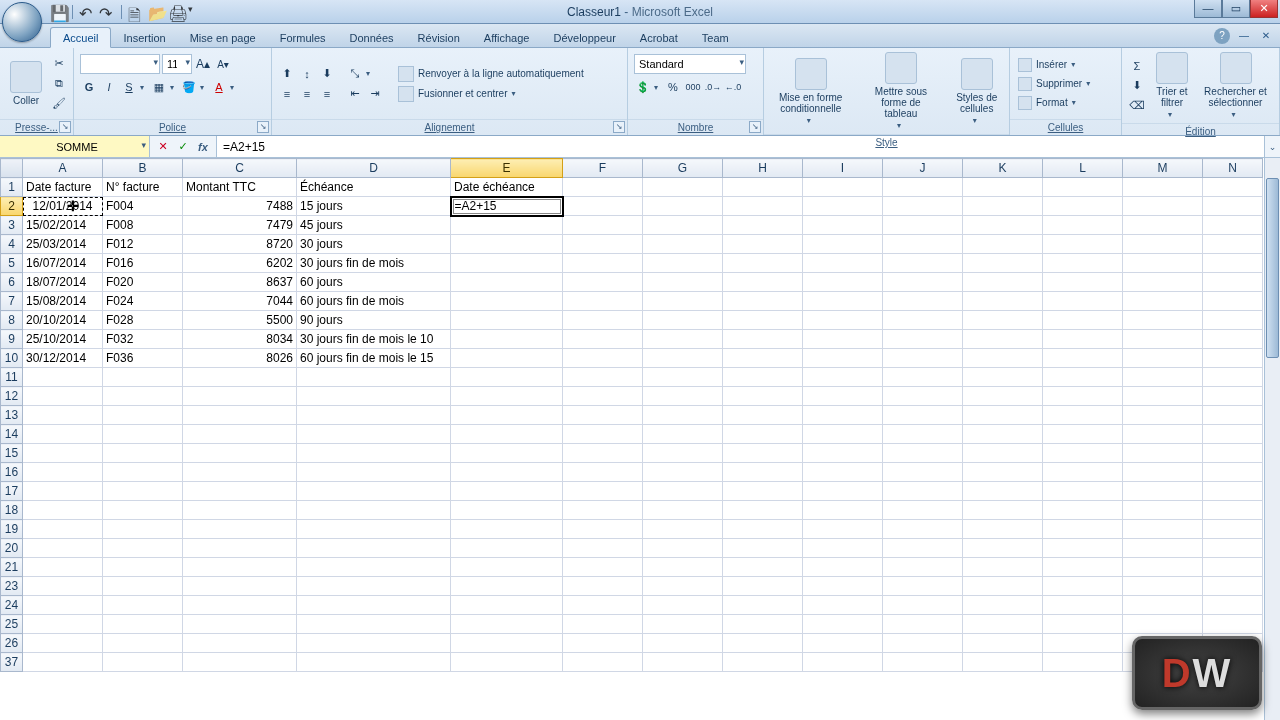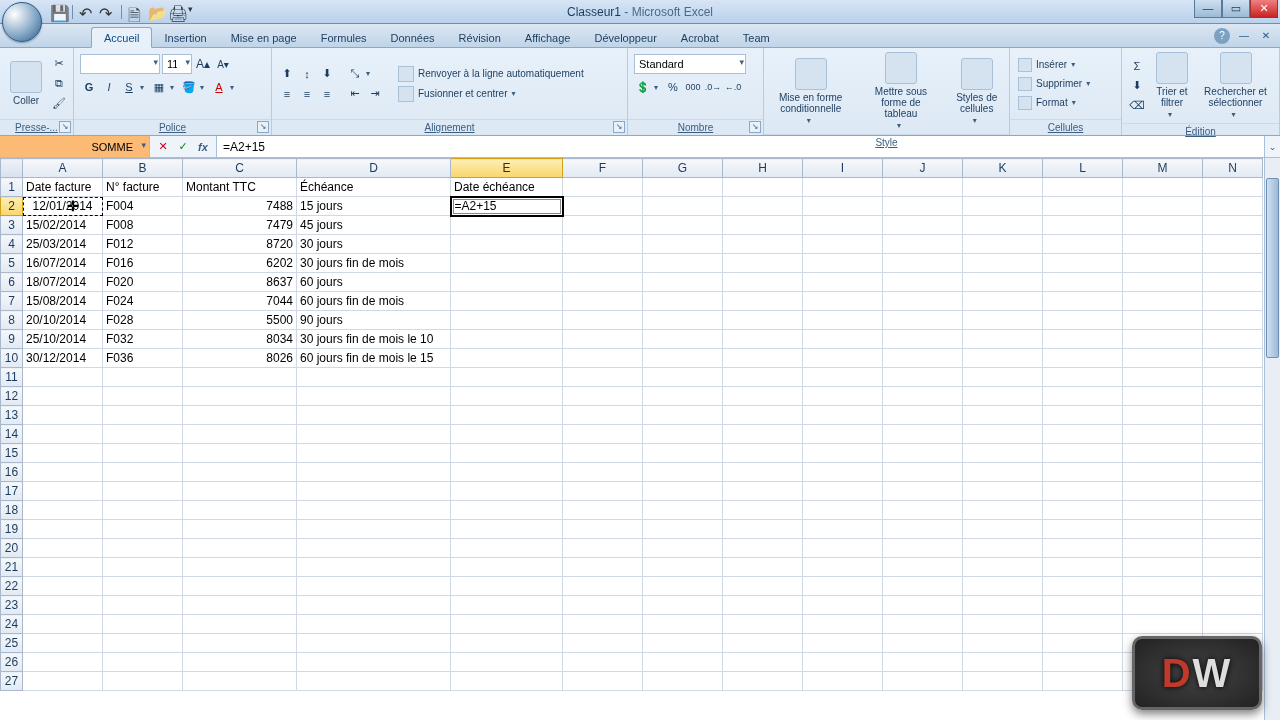--- a/index.html
+++ b/index.html
@@ -15,21 +15,21 @@
   .title-text .fn { color: #1a3c5e; }
   .title-text .app { color: #4b6a88; }
   .win-controls { position: absolute; right: 2px; top: 0; display: flex; }
   .win-btn { width: 28px; height: 18px; border: 1px solid #5a7a9a; border-top: none; display: flex; align-items: center; justify-content: center; font-size: 11px; line-height: 1; }
   .win-btn.min, .win-btn.max { background: linear-gradient(#cfe0f1,#9dbad6); color: #1a3c5e; }
   .win-btn.close { background: linear-gradient(#f08080,#c22); color: #fff; border-color: #933; }
 
   
   .tabs { height: 24px; background: linear-gradient(#dbe7f3, #c0d4e8); display: flex; align-items: flex-end; padding-left: 50px; position: relative; border-bottom: 1px solid #8ba9c7; }
   .tab { padding: 4px 12px 3px; font-size: 11px; color: #1a3c5e; cursor: pointer; }
-  .tab.active { background: #e8f1fa; border: 1px solid #8ba9c7; border-bottom: 1px solid #e8f1fa; border-radius: 3px 3px 0 0; margin-bottom: -1px; color: #0a4b8c; margin-left: 41px; }
+  .tab.active { background: #e8f1fa; border: 1px solid #8ba9c7; border-bottom: 1px solid #e8f1fa; border-radius: 3px 3px 0 0; margin-bottom: -1px; color: #0a4b8c; }
   .tabs-right { position: absolute; right: 6px; top: 4px; display: flex; gap: 6px; }
   .help-btn, .min-ribbon, .close-doc { width: 16px; height: 16px; border-radius: 50%; background: #7da2c1; color: #fff; font-size: 10px; text-align: center; line-height: 16px; }
   .min-ribbon, .close-doc { border-radius: 2px; background: transparent; color: #2a5a8a; }
 
   
   .ribbon { height: 88px; background: linear-gradient(#e8f1fa, #dce8f4); border-bottom: 1px solid #8ba9c7; display: flex; }
   .group { border-right: 1px solid #b6cde1; position: relative; display: flex; flex-direction: column; }
   .group-body { flex: 1; display: flex; align-items: center; padding: 2px 6px; gap: 4px; }
   .group-label { height: 16px; font-size: 10px; color: #3b5e81; text-align: center; border-top: 1px solid #c9daea; position: relative; line-height: 16px; text-decoration: underline; }
   .group-label .launcher { position: absolute; right: 2px; top: 1px; width: 12px; height: 12px; border: 1px solid #8ba9c7; font-size: 8px; line-height: 10px; color: #3b5e81; background: #e8f1fa; }
@@ -52,21 +52,21 @@
   .wrap-btn .ic, .merge-btn .ic { width: 16px; height: 16px; background: #d5e2ef; border: 1px solid #a9c1d8; }
 
   .num-format { width: 112px; height: 20px; border: 1px solid #a9c1d8; background: #fff; font-size: 11px; padding: 0 14px 0 4px; }
 
   .cell-cmd { font-size: 10px; color: #1a3c5e; display: flex; align-items: center; gap: 4px; padding: 1px 2px; }
   .cell-cmd .ic { width: 14px; height: 14px; background: #d5e2ef; border: 1px solid #a9c1d8; }
 
   
   .formula-bar { height: 22px; border-bottom: 1px solid #a9c1d8; display: flex; align-items: stretch; background: #eef4fa; }
   .name-box { width: 150px; border-right: 1px solid #a9c1d8; position: relative; display: flex; }
-  .name-box input { width: 100%; border: none; background: #fdba74; font-size: 11px; padding: 0 16px 0 21px; text-align: right; }
+  .name-box input { width: 100%; border: none; background: #fef9c3; font-size: 11px; padding: 0 16px 0 21px; text-align: center; }
   .name-box::after { content: "▾"; position: absolute; right: 3px; top: 4px; font-size: 9px; color: #3b5e81; }
   .fx-btns { display: flex; align-items: center; gap: 2px; padding: 0 4px; border-right: 1px solid #a9c1d8; }
   .fx-btn { width: 18px; height: 18px; display: flex; align-items: center; justify-content: center; font-size: 11px; color: #3b5e81; }
   .fx-btn.fx { font-style: italic; font-weight: bold; text-align: center; }
   .formula-input { flex: 1; border: none; background: #fff; font-size: 12px; padding: 0 6px; font-family: "Segoe UI", sans-serif; }
   .fbar-expand { width: 16px; border-left: 1px solid #a9c1d8; text-align: center; font-size: 9px; line-height: 22px; color: #3b5e81; }
 
   
   .grid-wrap { position: absolute; top: 158px; left: 0; right: 0; bottom: 0; overflow: hidden; background: #fff; }
   .grid { border-collapse: collapse; table-layout: fixed; }
@@ -701,37 +701,20 @@
           <td></td>
           <td></td>
           <td></td>
           <td></td>
           <td></td>
           <td></td>
           <td></td>
           <td></td>
         </tr>
         <tr>
-          <th class="row-hdr">22</th>
-          <td></td>
-          <td></td>
-          <td></td>
-          <td></td>
-          <td></td>
-          <td></td>
-          <td></td>
-          <td></td>
-          <td></td>
-          <td></td>
-          <td></td>
-          <td></td>
-          <td></td>
-          <td></td>
-        </tr>
-        <tr>
           <th class="row-hdr">23</th>
           <td></td>
           <td></td>
           <td></td>
           <td></td>
           <td></td>
           <td></td>
           <td></td>
           <td></td>
           <td></td>
@@ -786,21 +769,21 @@
           <td></td>
           <td></td>
           <td></td>
           <td></td>
           <td></td>
           <td></td>
           <td></td>
           <td></td>
         </tr>
         <tr>
-          <th class="row-hdr">27</th>
+          <th class="row-hdr">37</th>
           <td></td>
           <td></td>
           <td></td>
           <td></td>
           <td></td>
           <td></td>
           <td></td>
           <td></td>
           <td></td>
           <td></td>

